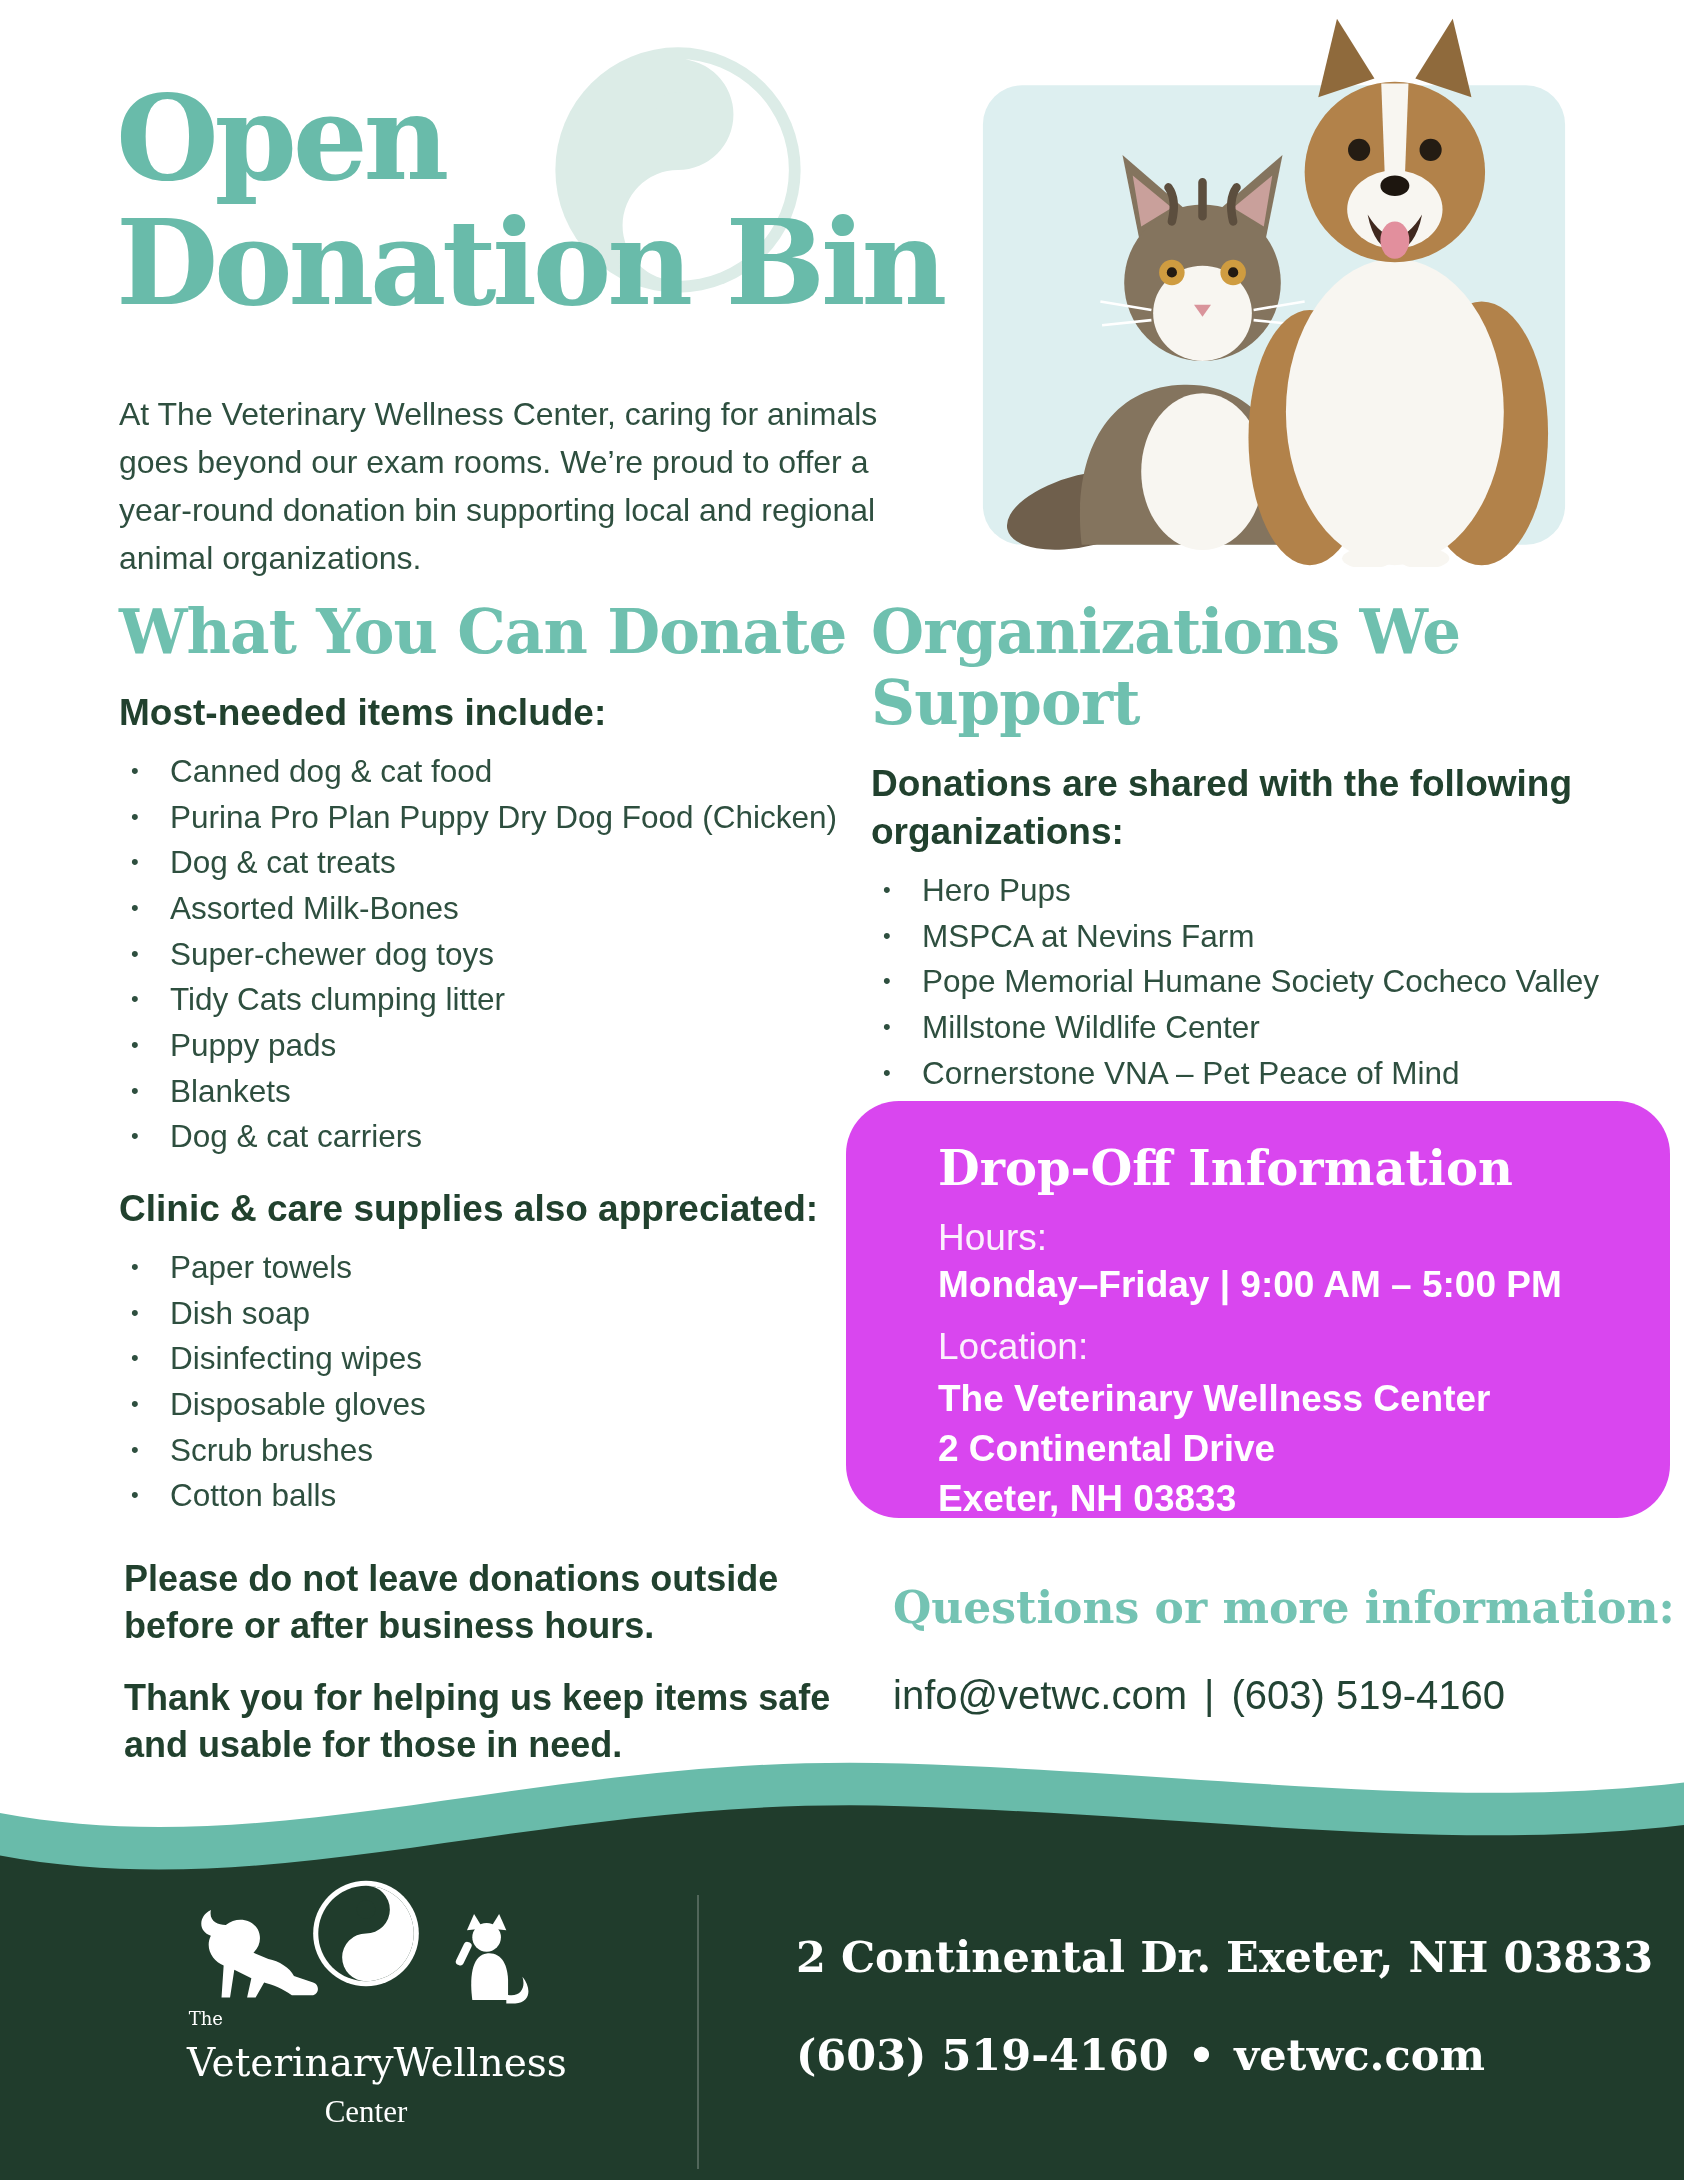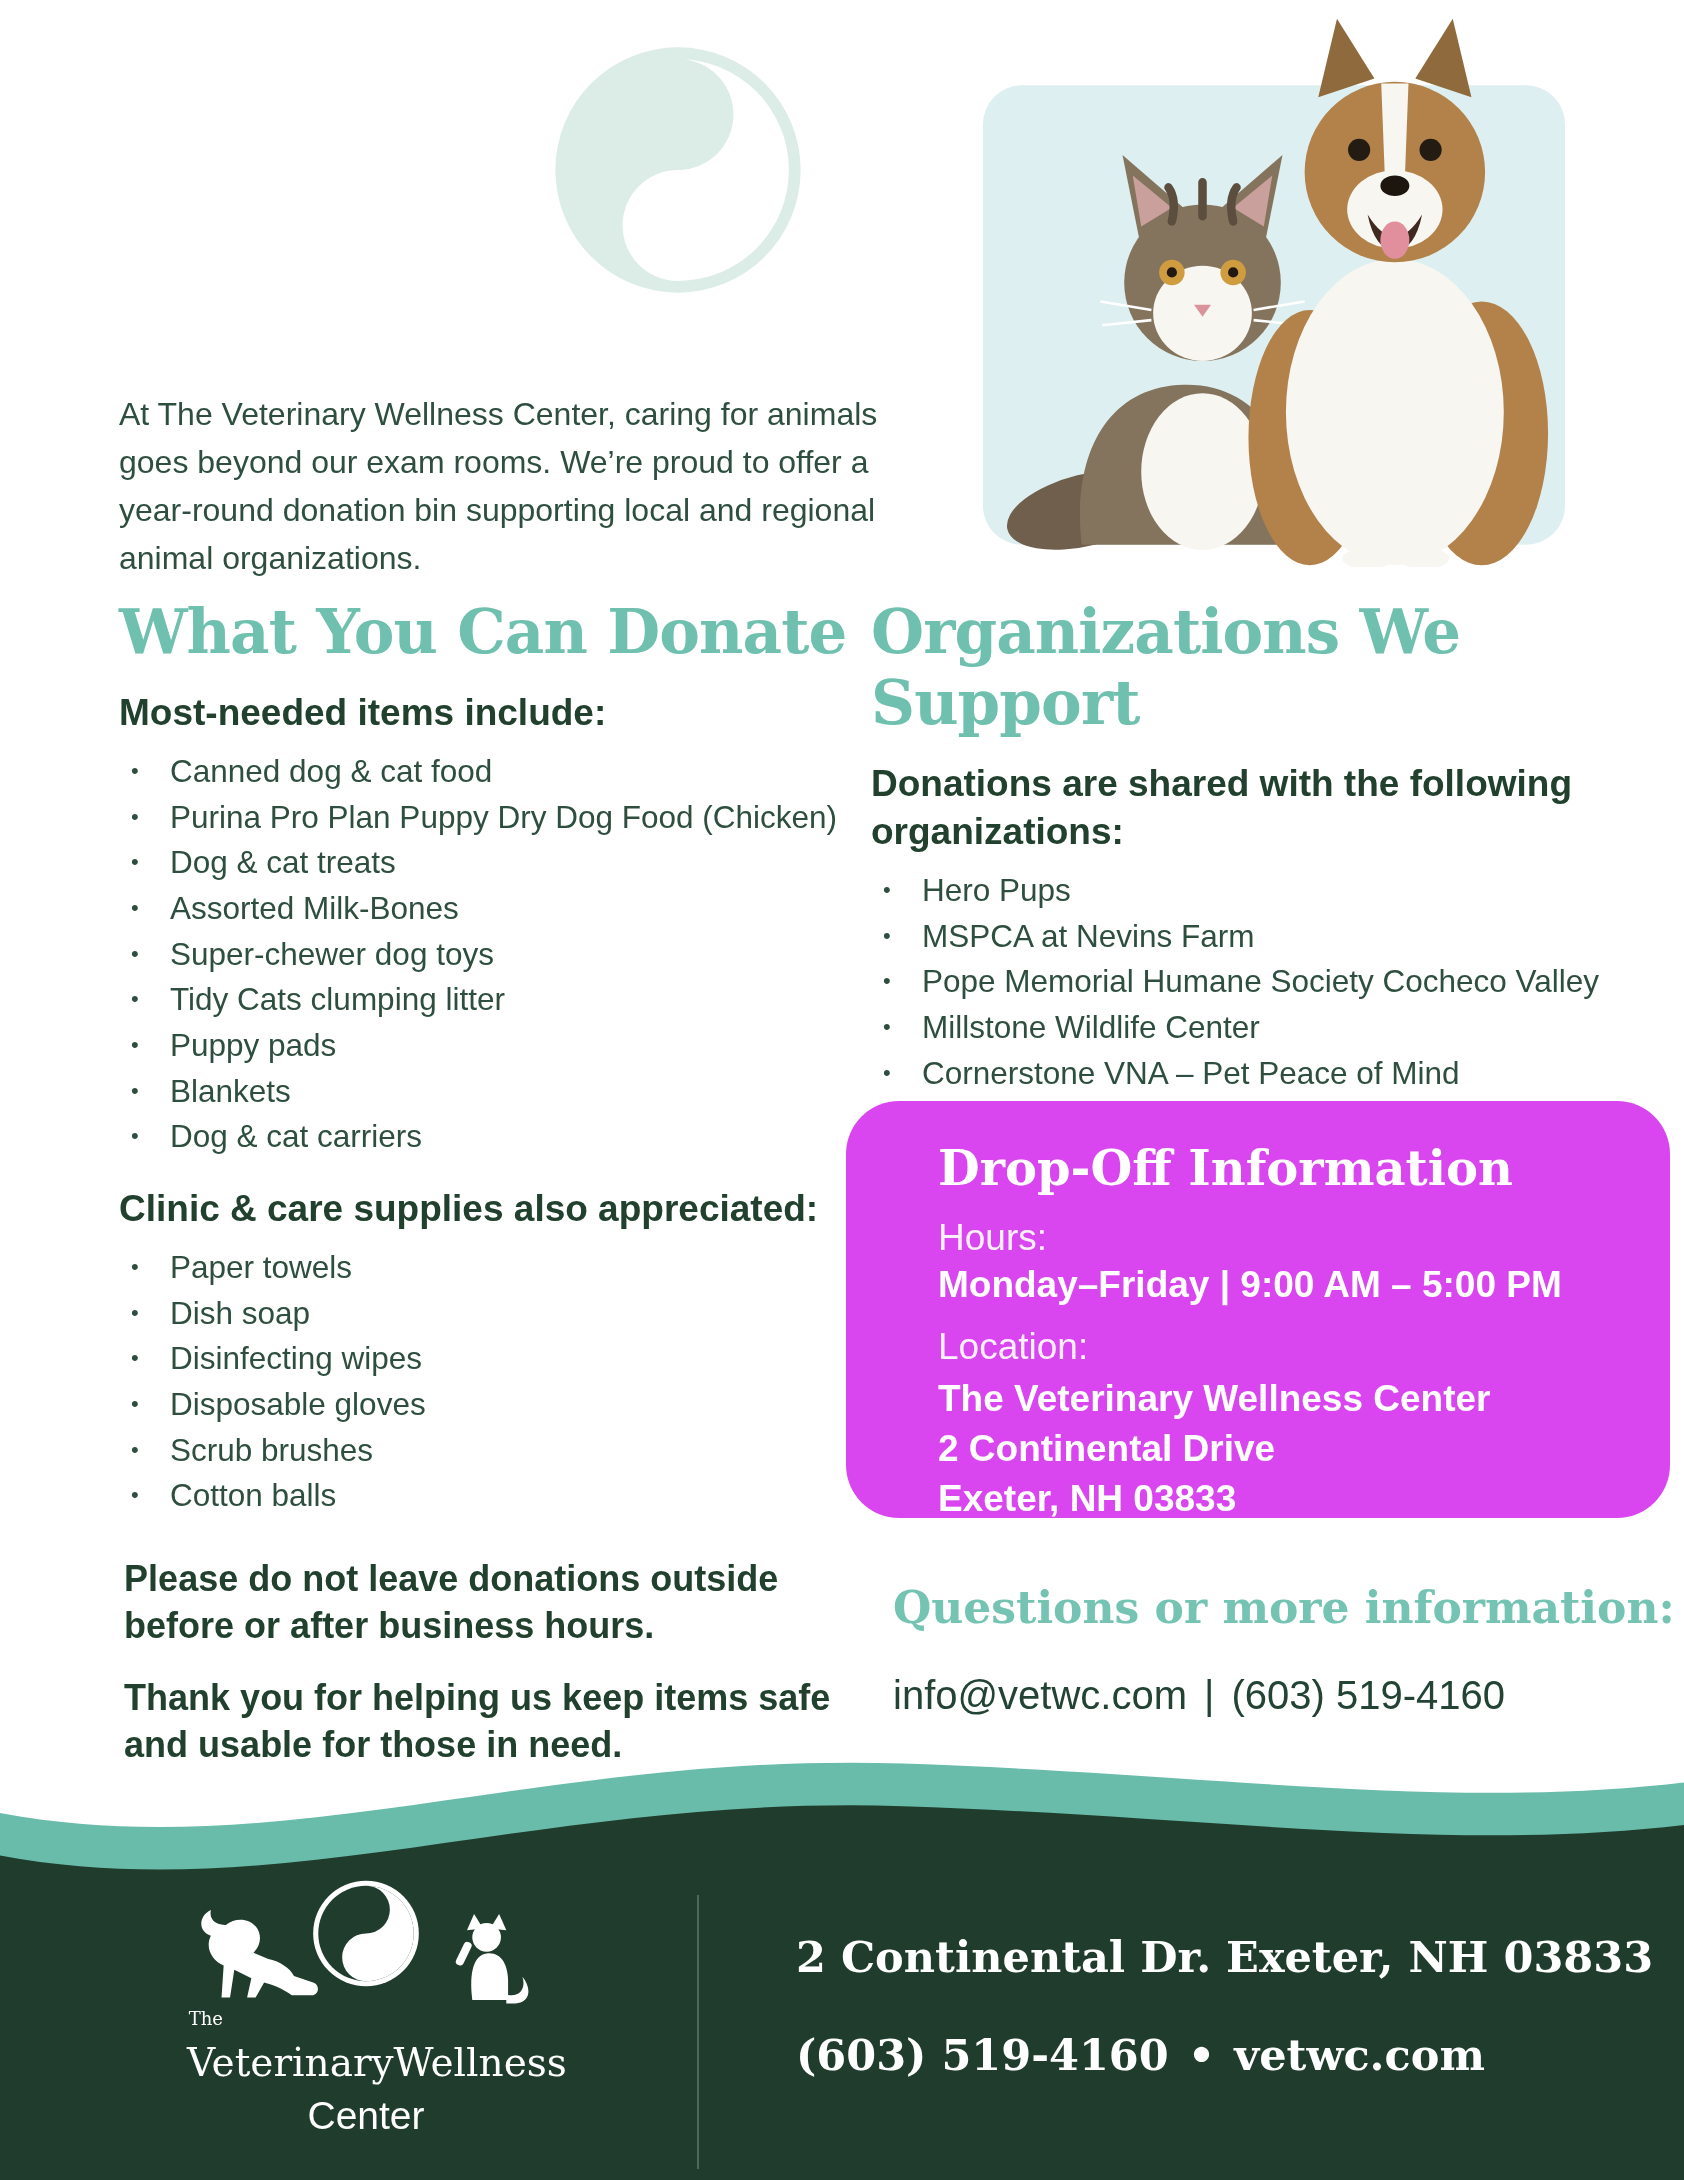--- a/index.html
+++ b/index.html
@@ -46,40 +46,44 @@
   .q-line{font-size:40px;color:#234434;}
   .q-sep{padding:0 17px;color:#234434;}
 
   
   .wave{position:absolute;left:0;top:1738px;width:1685px;height:443px;}
   .f-logo{position:absolute;left:187px;top:1861px;width:358px;text-align:center;color:#ffffff;z-index:3;}
   .f-the{position:absolute;left:1.7px;top:147px;font-family:"DejaVu Serif","Liberation Serif",serif;
          font-size:18px;color:#ffffff;}
   .f-name{margin-top:179px;font-family:"DejaVu Serif","Liberation Serif",serif;font-size:39px;
           white-space:nowrap;display:flex;align-items:center;justify-content:space-between;}
-  .f-center{font-family:Liberation Sans, sans-serif;font-size:39px;margin-top:8.5px;}
+  .f-center{font-family:Liberation Serif, serif;font-size:31px;margin-top:8.5px;}
   .f-divider{position:absolute;left:697px;top:1895px;width:1.7px;height:274px;
              background:rgba(255,255,255,.22);z-index:3;}
   .f-contact{position:absolute;left:796px;top:1932px;z-index:3;color:#ffffff;
              font-family:"DejaVu Serif","Liberation Serif",serif;font-weight:700;font-size:43px;}
   .f-line2{margin-top:48px;}
   .f-dot{padding:0 19px;}
 </style>
 </head>
 <body>
 
 <div class="page">
 
   <svg class="watermark" viewBox="0 0 300 300" aria-hidden="true">
     <circle cx="150" cy="150" r="146" fill="#dcece7"></circle>
     <path d="M150,18 A132,132 0 0 1 150,282 A66,66 0 0 1 150,150 A66,66 0 0 0 150,18 Z" fill="#ffffff"></path>
     <circle cx="150" cy="84" r="27" fill="#dcece7"></circle>
     <circle cx="150" cy="216" r="27" fill="#ffffff"></circle>
   </svg>
 
+  <div class="title">
+    <div>Open</div>
+    <div>Donation Bin</div>
+  </div>
 
   <svg class="photo" viewBox="0 0 712 652" aria-hidden="true">
     <rect x="14" y="86" width="684" height="540" rx="46" fill="#ddeff0"></rect>
     <g>
       <ellipse cx="135" cy="585" rx="95" ry="42" fill="#6f5f4c" transform="rotate(-14 135 585)"></ellipse>
       <path d="M130,626 C118,520 160,440 250,438 C330,436 378,500 378,590 L378,626 Z" fill="#84745e"></path>
       <ellipse cx="272" cy="540" rx="72" ry="92" fill="#f8f6f1"></ellipse>
       <path d="M198,268 L178,168 L252,232 Z" fill="#84745e"></path>
       <path d="M346,268 L366,168 L292,232 Z" fill="#84745e"></path>
       <path d="M200,252 L190,192 L236,230 Z" fill="#c9a09b"></path>

